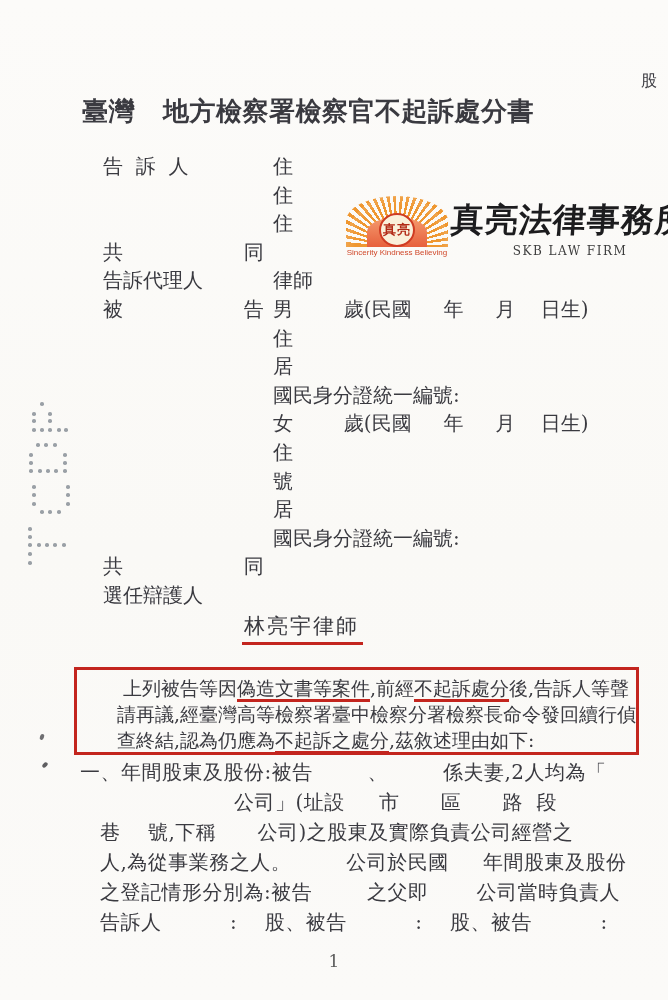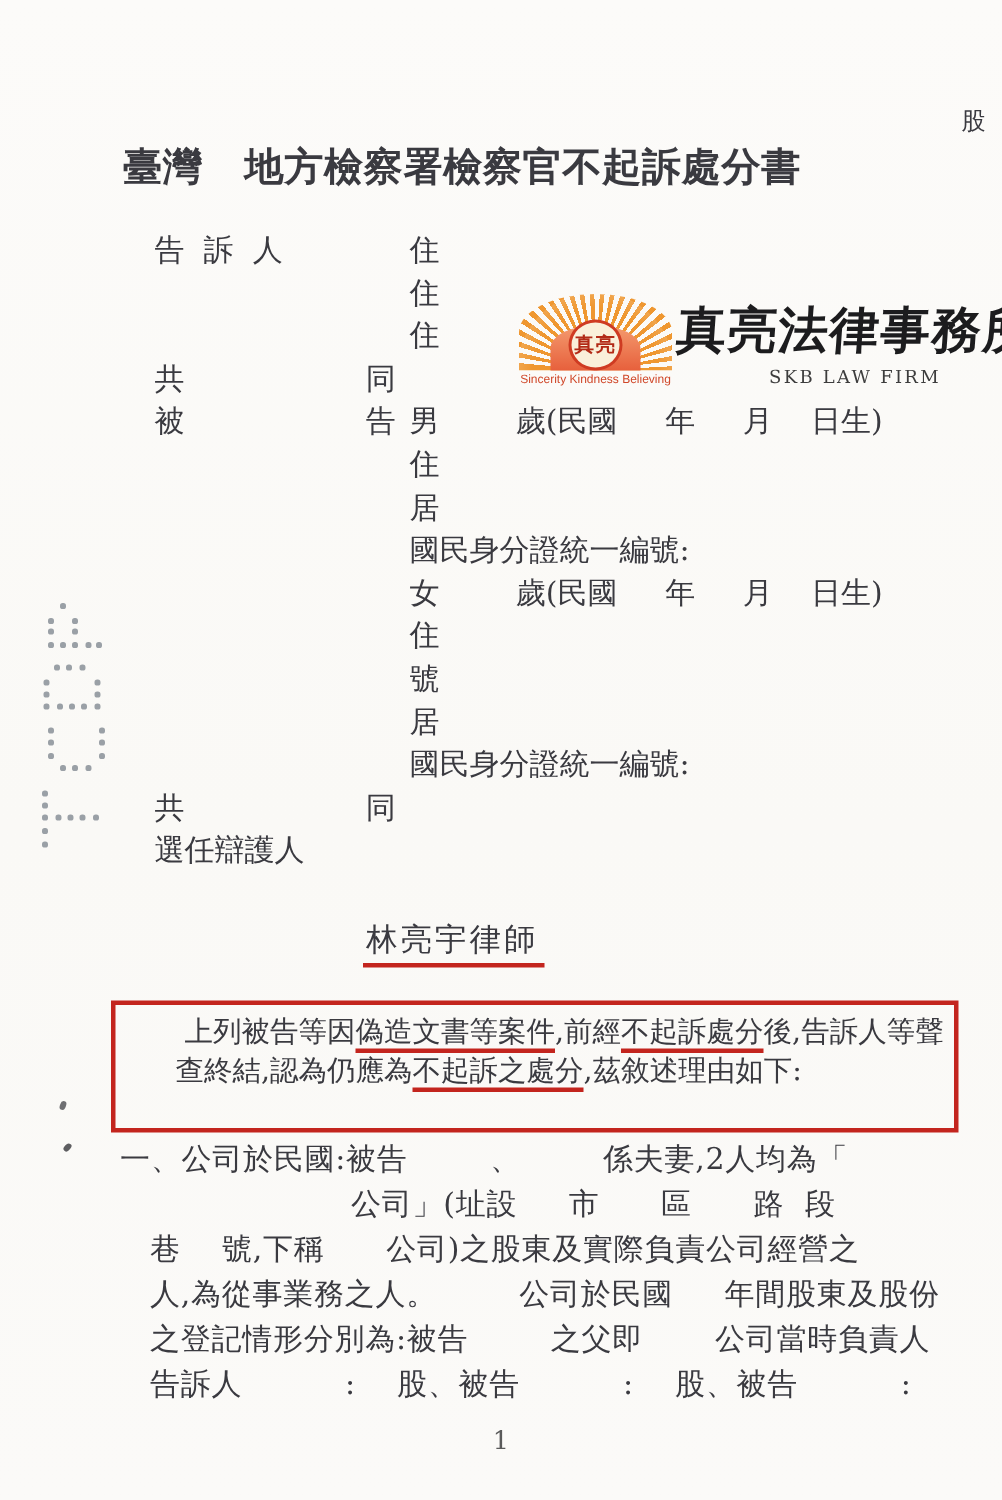--- a/index.html
+++ b/index.html
@@ -62,20 +62,21 @@
   <span class="duty">股</span>
 
   <div class="doc-title"><span>臺灣</span><span class="t-main">地方檢察署檢察官不起訴處分書</span></div>
 
 
   <div class="parties">
       <div class="prow"><span class="plabel">告  訴  人</span><span class="pvalue">住</span></div>
       <div class="prow"><span class="plabel"></span><span class="pvalue">住</span></div>
       <div class="prow"><span class="plabel"></span><span class="pvalue">住</span></div>
       <div class="prow"><span class="plabel">共                   同</span><span class="pvalue"></span></div>
+      <div class="prow"><span class="plabel">告訴代理人</span><span class="pvalue">律師</span></div>
       <div class="prow"><span class="plabel">被                   告</span><span class="pvalue">男        歲(民國     年     月    日生)</span></div>
       <div class="prow"><span class="plabel"></span><span class="pvalue">住</span></div>
       <div class="prow"><span class="plabel"></span><span class="pvalue">居</span></div>
       <div class="prow"><span class="plabel"></span><span class="pvalue">國民身分證統一編號:</span></div>
       <div class="prow"><span class="plabel"></span><span class="pvalue">女        歲(民國     年     月    日生)</span></div>
       <div class="prow"><span class="plabel"></span><span class="pvalue">住</span></div>
       <div class="prow"><span class="plabel"></span><span class="pvalue">號</span></div>
       <div class="prow"><span class="plabel"></span><span class="pvalue">居</span></div>
       <div class="prow"><span class="plabel"></span><span class="pvalue">國民身分證統一編號:</span></div>
       <div class="prow"><span class="plabel">共                   同</span><span class="pvalue"></span></div>
@@ -92,25 +93,26 @@
       <div class="tagline">Sincerity Kindness Believing</div>
     </div>
     <div class="firm-names">
       <div class="firm-zh">真亮法律事務所</div>
       <div class="firm-en">SKB LAW FIRM</div>
     </div>
   </div>
 
   <div class="red-box">
       <div class="rline"><span>上列被告等因</span><span class="u">偽造文書等案件</span><span>,前經</span><span class="u">不起訴處分</span><span>後,告訴人等聲</span></div>
+      <div class="rline"><span>請再議,經臺灣高等檢察署臺中檢察分署檢察長命令發回續行偵</span></div>
       <div class="rline"><span>查終結,認為仍應為</span><span class="u">不起訴之處分</span><span>,茲敘述理由如下:</span></div>
     </div>
 
   <div class="body-text">
-      <div class="bline" style="padding-left: 0px;">一、公司於民國:被告        、        係夫妻,2人均為「</div>
+      <div class="bline" style="padding-left: 0px;">一、年間股東及股份:被告        、        係夫妻,2人均為「</div>
       <div class="bline" style="padding-left: 154px;">公司」(址設     市      區      路  段</div>
       <div class="bline" style="padding-left: 20px;">巷    號,下稱      公司)之股東及實際負責公司經營之</div>
       <div class="bline" style="padding-left: 20px;">人,為從事業務之人。        公司於民國     年間股東及股份</div>
       <div class="bline" style="padding-left: 20px;">之登記情形分別為:被告        之父即       公司當時負責人</div>
       <div class="bline" style="padding-left: 20px;">告訴人          :    股、被告          :    股、被告          :</div>
     </div>
 
   <div class="page-num">1</div>
 
 <i class="dot" style="left: 40px; top: 402px; background: rgb(154, 160, 166);"></i>

